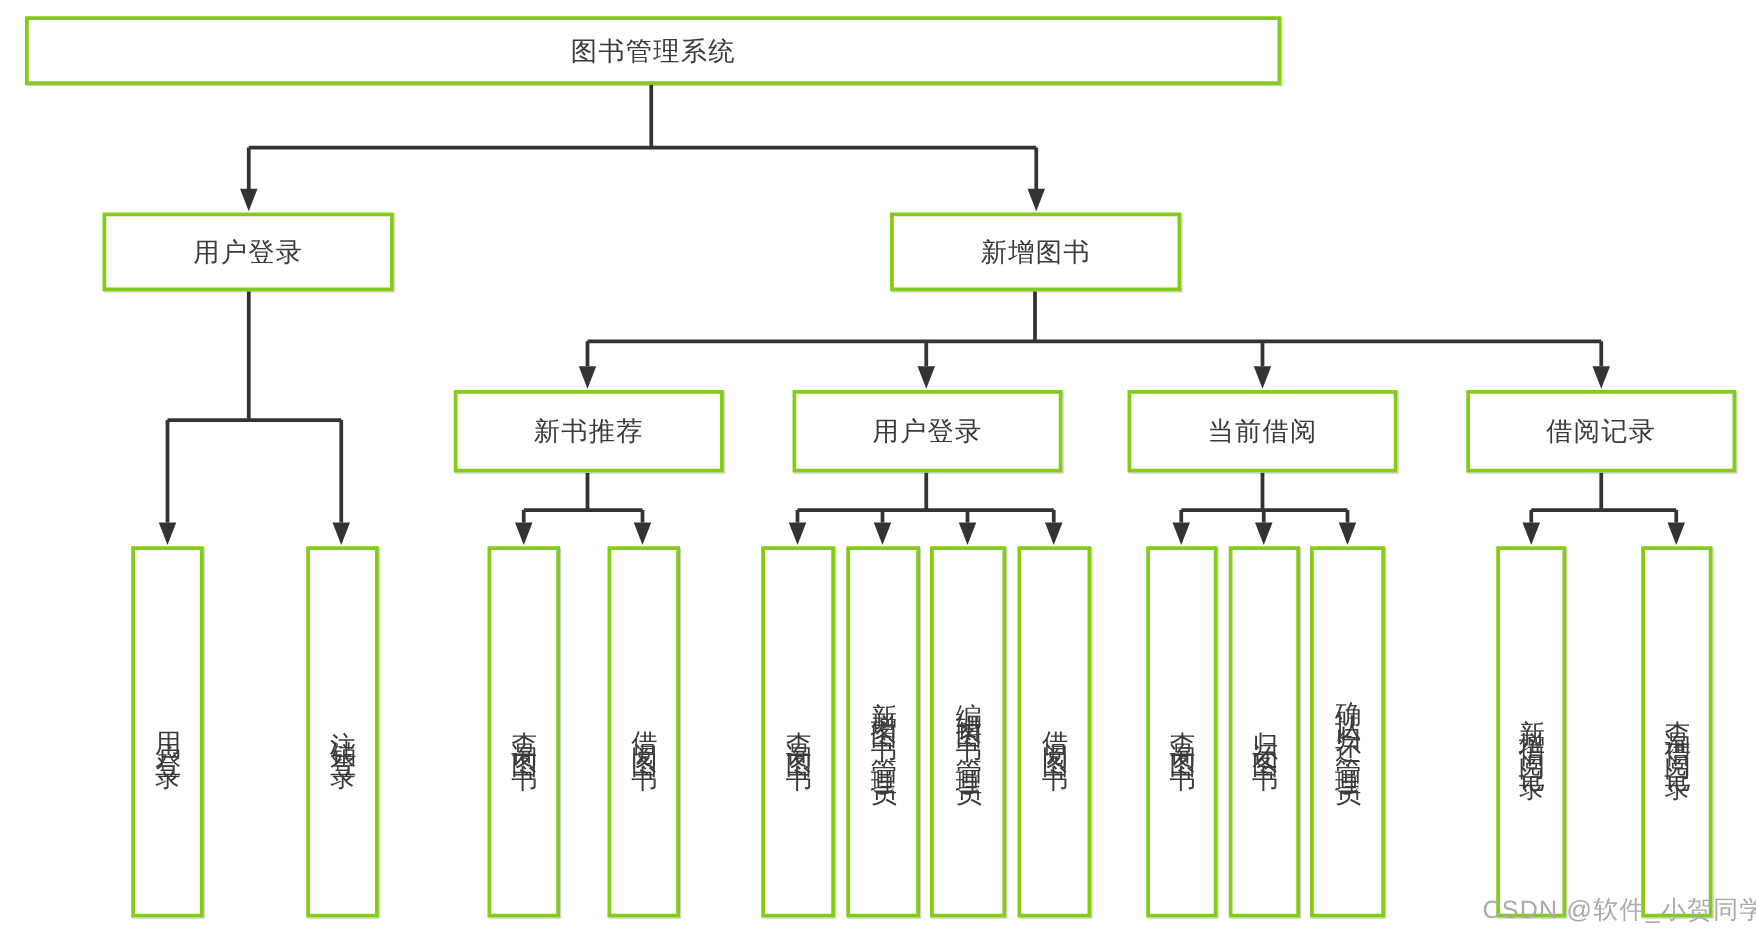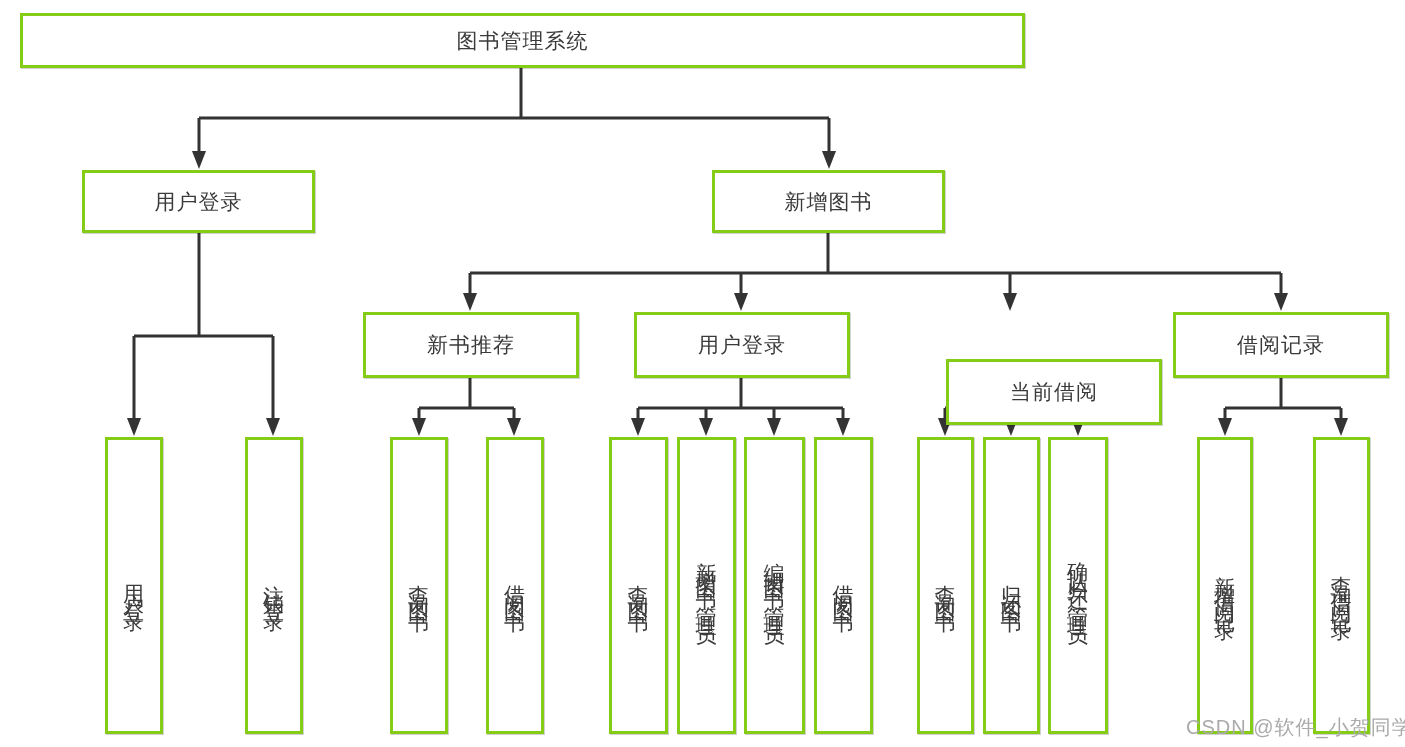--- a/index.html
+++ b/index.html
@@ -105,21 +105,21 @@
   <div class="box lv2" style="left:712px;">
     <span>新增图书</span>
   </div>
 
   <div class="box lv3" style="left:363px;">
     <span>新书推荐</span>
   </div>
   <div class="box lv3" style="left:634px;">
     <span>用户登录</span>
   </div>
-  <div class="box lv3" style="left:946px;margin-top:47px;">
+  <div class="box lv3" style="left:902px;">
     <span>当前借阅</span>
   </div>
   <div class="box lv3" style="left:1173px;">
     <span>借阅记录</span>
   </div>
 
   <div class="box leaf" style="left:105px; width:58px;">
     <span>用户登录</span>
   </div>
   <div class="box leaf" style="left:245px; width:58px;">

